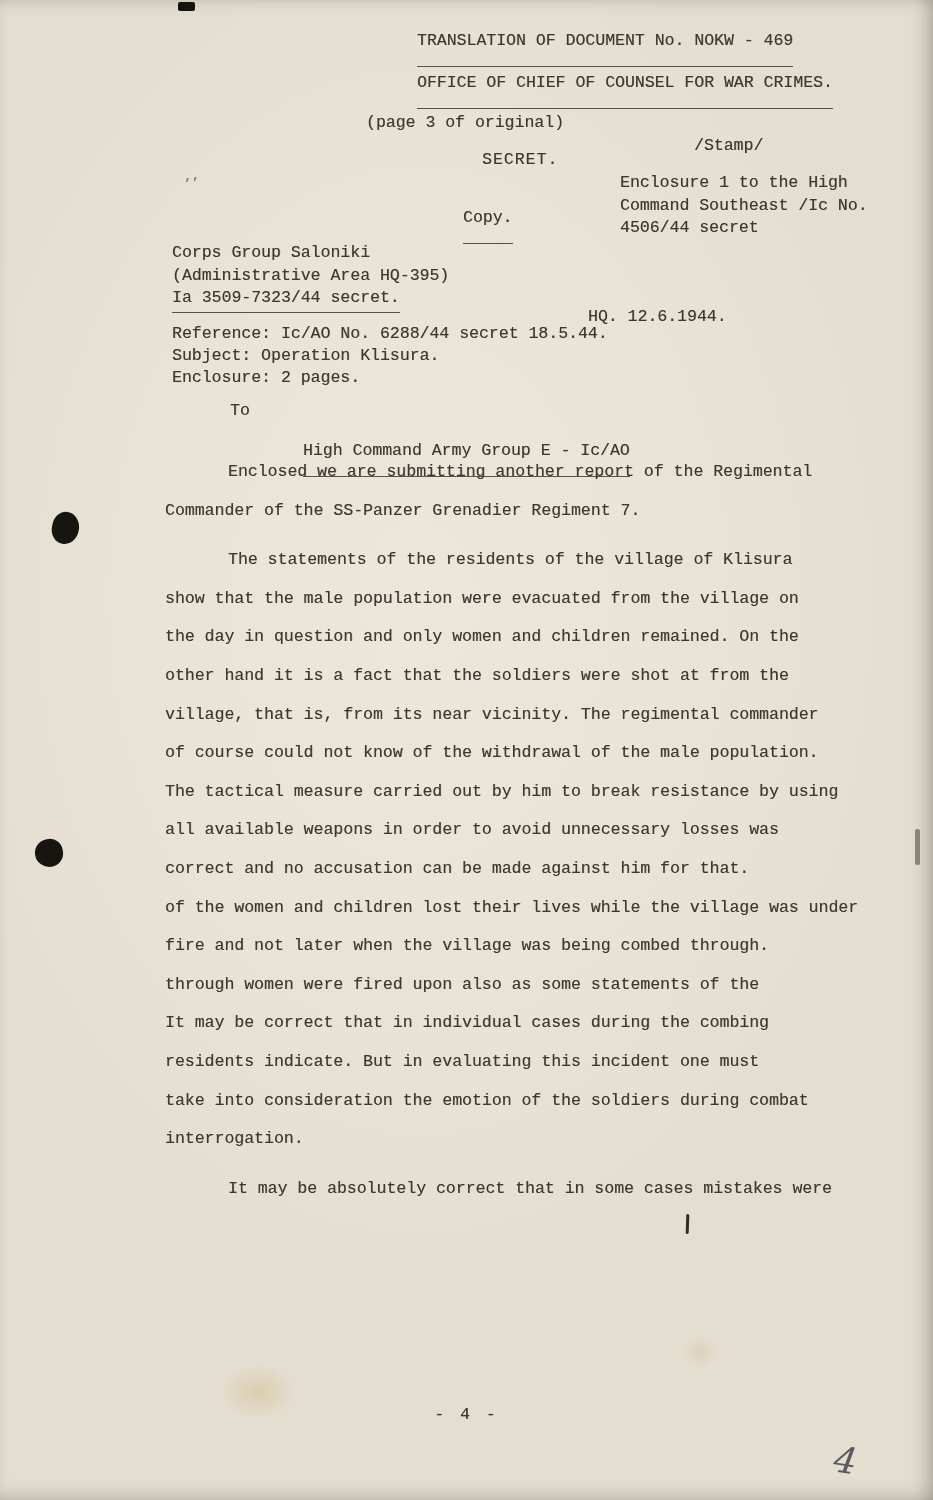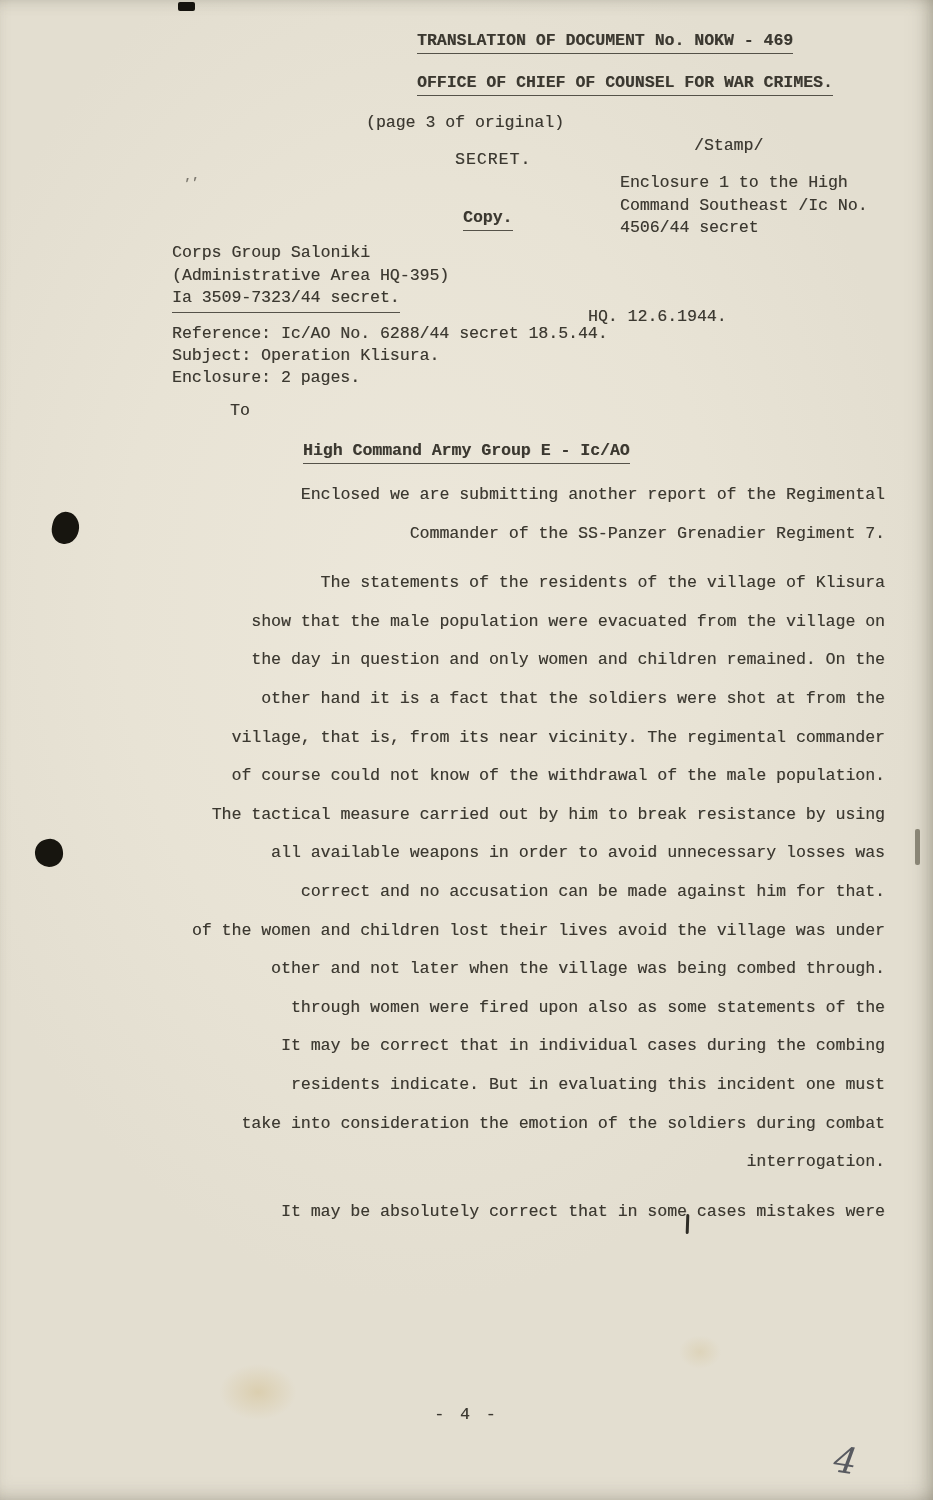--- a/index.html
+++ b/index.html
@@ -12,37 +12,37 @@
       radial-gradient(ellipse 30px 24px at 700px 1352px, rgba(200,175,110,.22), rgba(200,175,110,0) 70%),
       radial-gradient(ellipse 500px 700px at 45% 40%, #ece7da 0%, #e8e3d5 60%, #e3ded0 100%);
     box-shadow: inset -14px 0 22px -12px rgba(110,105,90,.55), inset 0 -12px 22px -14px rgba(110,105,90,.45), inset 0 10px 18px -14px rgba(110,105,90,.35);
     color:#3b3830;
     font-family:"Liberation Mono","DejaVu Sans Mono",monospace;
     font-size:16.5px;
     overflow:hidden;
   }
   .abs{position:absolute;white-space:nowrap;}
   .tw{text-shadow:0.4px 0 0 rgba(59,56,48,.45);}
-  .ul{border-bottom:1.6px solid rgba(59,56,48,.85);padding-bottom:3px;font-weight:bold;}
+  .ul{border-bottom:1.6px solid rgba(59,56,48,.85);padding-bottom:16px;}
   .ul-inline{border-bottom:1.6px solid rgba(59,56,48,.85);padding-bottom:2px;display:inline-block;}
 
   .t1{left:417px;top:31px;}
   .t2{left:417px;top:73px;}
   .pagenote{left:366px;top:113px;}
   .stamp{left:694px;top:136px;}
-  .secret{left:455px;top:150px;letter-spacing:1px;}
+  .secret{left:482px;top:150px;letter-spacing:1px;}
   .encl{left:588px;top:172px;line-height:22.5px;margin-left:32px;}
   .copy{left:463px;top:208px;}
   .sender{left:172px;top:242px;line-height:22.5px;}
   .hqdate{left:588px;top:271px;margin-top:36px;}
   .refblock{left:172px;top:323px;line-height:21.8px;}
   .to{left:230px;top:401px;}
   .addr{left:303px;top:441px;}
 
-  .doc-body{position:absolute;left:165px;top:476px;width:720px;text-align:right;}
+  .doc-body{position:absolute;left:165px;top:453px;width:720px;}
   .doc-body .line{height:38.6px;line-height:38.6px;white-space:nowrap;}
   .doc-body .indent{padding-left:63px;}
   .doc-body .para-start{margin-top:11px;}
 
   .footer{left:0;top:1405px;width:933px;text-align:center;letter-spacing:3px;}
 
   .hw4{
     left:834px;top:1440px;
     font-family:"DejaVu Serif",serif;
     font-style:italic;
@@ -110,22 +110,22 @@
       <div class="line">Commander of the SS-Panzer Grenadier Regiment 7.</div>
       <div class="line indent para-start">The statements of the residents of the village of Klisura</div>
       <div class="line">show that the male population were evacuated from the village on</div>
       <div class="line">the day in question and only women and children remained.  On the</div>
       <div class="line">other hand it is a fact that the soldiers were shot at from the</div>
       <div class="line">village, that is, from its near vicinity.  The regimental commander</div>
       <div class="line">of course could not know of the withdrawal of the male population.</div>
       <div class="line">The tactical measure carried out by him to break resistance by using</div>
       <div class="line">all available weapons in order to avoid unnecessary losses was</div>
       <div class="line">correct and no accusation can be made against him for that.</div>
-      <div class="line">of the women and children lost their lives avoid the village was under</div>
-      <div class="line">other and not later when the village was being combed through.</div>
+      <div class="line">of the women and children lost their lives while the village was under</div>
+      <div class="line">fire and not later when the village was being combed through.</div>
       <div class="line">through women were fired upon also as some statements of the</div>
       <div class="line">It may be correct that in individual cases during the combing</div>
       <div class="line">residents indicate.   But in evaluating this incident one must</div>
       <div class="line">take into consideration the emotion of the soldiers during combat</div>
       <div class="line">interrogation.</div>
       <div class="line indent para-start">It may be absolutely correct that in some cases mistakes were</div>
     </div>
 
   <div class="abs tick"></div>
   <div class="abs pen-scratch">’’</div>

